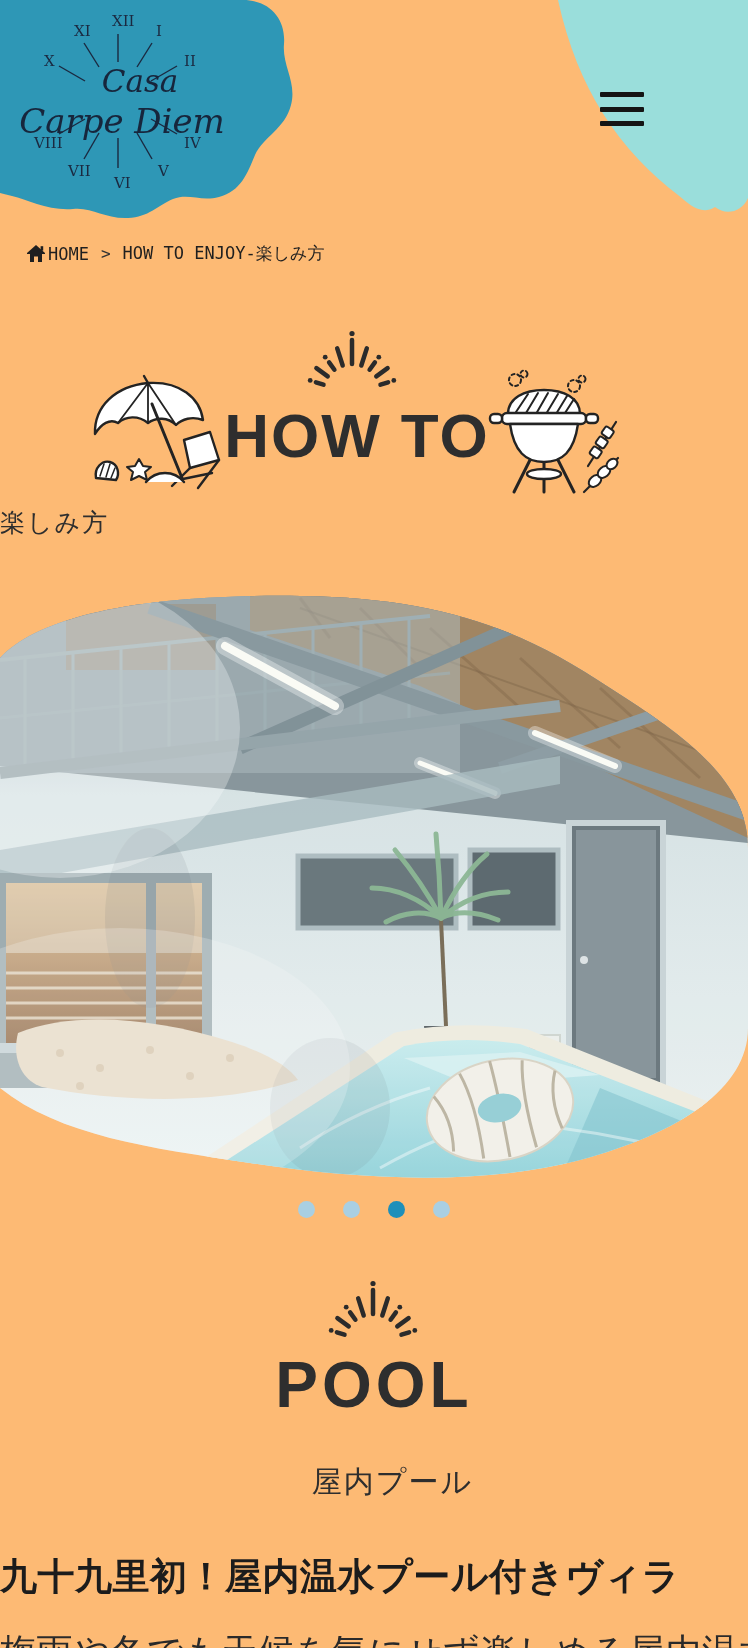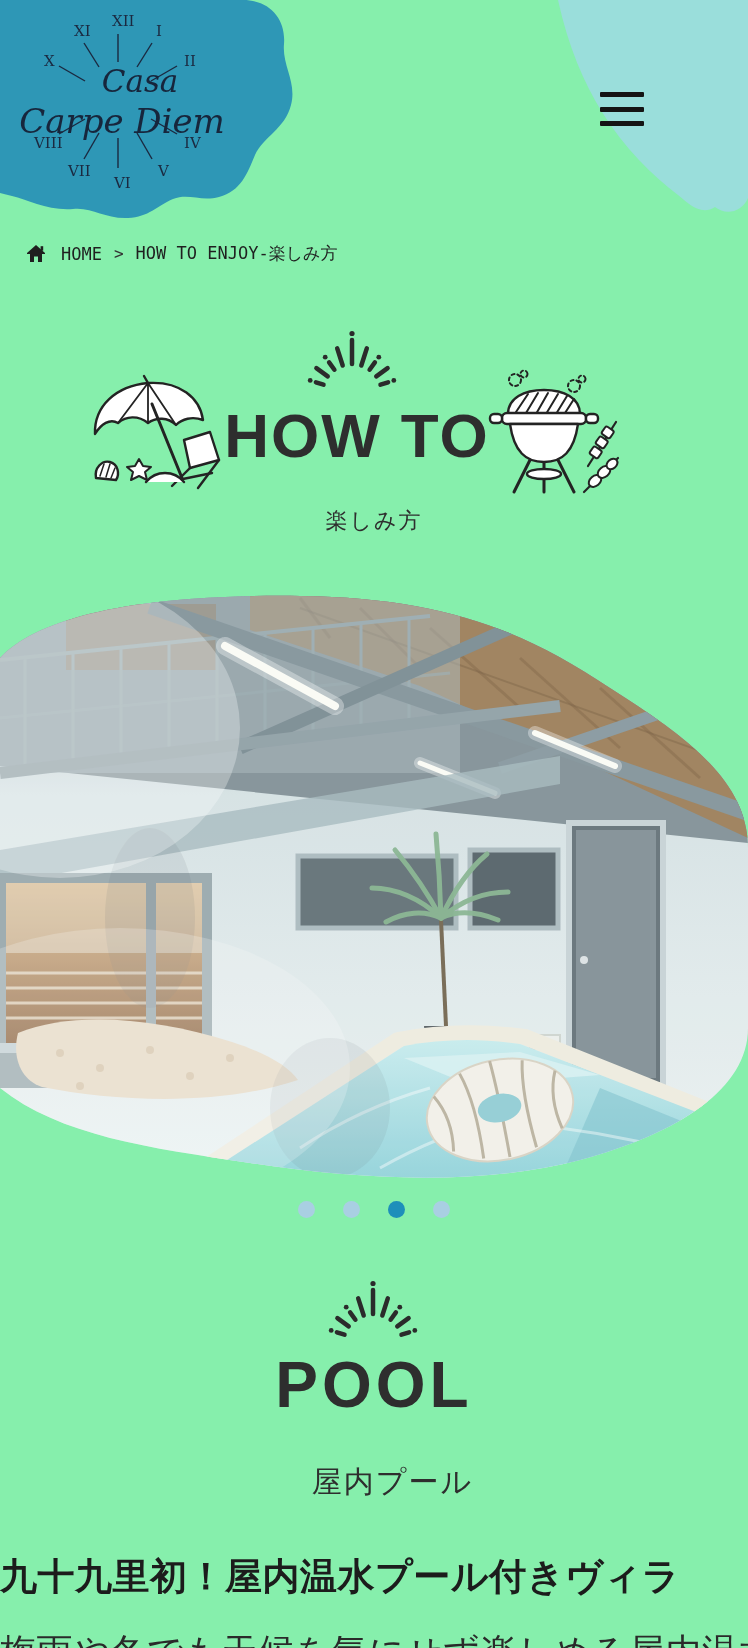--- a/index.html
+++ b/index.html
@@ -5,39 +5,39 @@
   :root{
     --brand-teal:#2e97b6;
     --brand-teal-light:#9adedb;
     --ink:#2b2b2b;
     --dot-inactive:#a9cfe2;
     --dot-active:#1e8fba;
   }
   *{box-sizing:border-box;margin:0;padding:0;}
   html,body{background:#ffffff;}
   body{width:748px;height:1648px;overflow:hidden;font-family:"Liberation Sans","DejaVu Sans",sans-serif;color:var(--ink);}
-  .stage{position:relative;width:748px;height:1648px;overflow:hidden;background:#86efac;}
+  .stage{position:relative;width:748px;height:1648px;overflow:hidden;background:#fdba74;}
 
   
   .blob-left{position:absolute;left:0;top:0;width:300px;height:225px;}
   .blob-right{position:absolute;left:538px;top:0;width:210px;height:222px;}
   .hamburger{position:absolute;left:599px;top:90px;width:46px;height:38px;background:transparent;border:none;cursor:pointer;display:flex;flex-direction:column;justify-content:space-between;padding:2px 1px;}
   .hamburger span{display:block;width:44px;height:5px;background:#141414;border-radius:1px;}
 
   
   .breadcrumb{position:absolute;left:26px;top:242px;display:flex;align-items:center;gap:9px;font-family:"DejaVu Sans Mono","Liberation Mono",monospace;font-size:17px;color:#1f1f1f;}
-  .breadcrumb a{display:flex;align-items:center;gap:15px;color:#1f1f1f;text-decoration:none;}
+  .breadcrumb a{display:flex;align-items:center;gap:2px;color:#1f1f1f;text-decoration:none;}
   .crumb-sep{font-size:16px;color:#333;padding:0 3px;}
 
   
   .sunburst{position:absolute;width:130px;height:70px;}
   .sb-howto{left:287px;top:328px;}
   .sb-pool{left:308px;top:1278px;}
   .howto-title{position:absolute;left:-17px;top:400px;width:748px;text-align:center;font-size:62px;font-weight:bold;letter-spacing:2px;color:#2e2e2e;}
-  .howto-sub{position:absolute;left:0;top:506px;width:748px;text-align:center;font-size:22px;color:#2e2e2e;letter-spacing:2px;}
+  .howto-sub{position:absolute;left:0;top:506px;width:748px;text-align:left;font-size:25px;color:#2e2e2e;letter-spacing:2px;}
   .pool-title{position:absolute;left:0;top:1348px;width:748px;text-align:center;font-size:64px;font-weight:bold;letter-spacing:4px;color:#2e2e2e;}
   .pool-sub{position:absolute;left:0;top:1462px;width:748px;text-align:center;font-size:30px;color:#2e2e2e;letter-spacing:2px;padding-left:37px;}
 
   .deco-umbrella{position:absolute;left:86px;top:374px;width:138px;height:118px;}
   .deco-bbq{position:absolute;left:468px;top:368px;width:152px;height:128px;}
 
   
   .photo-wrap{position:absolute;left:0;top:588px;width:748px;height:592px;}
 
   

